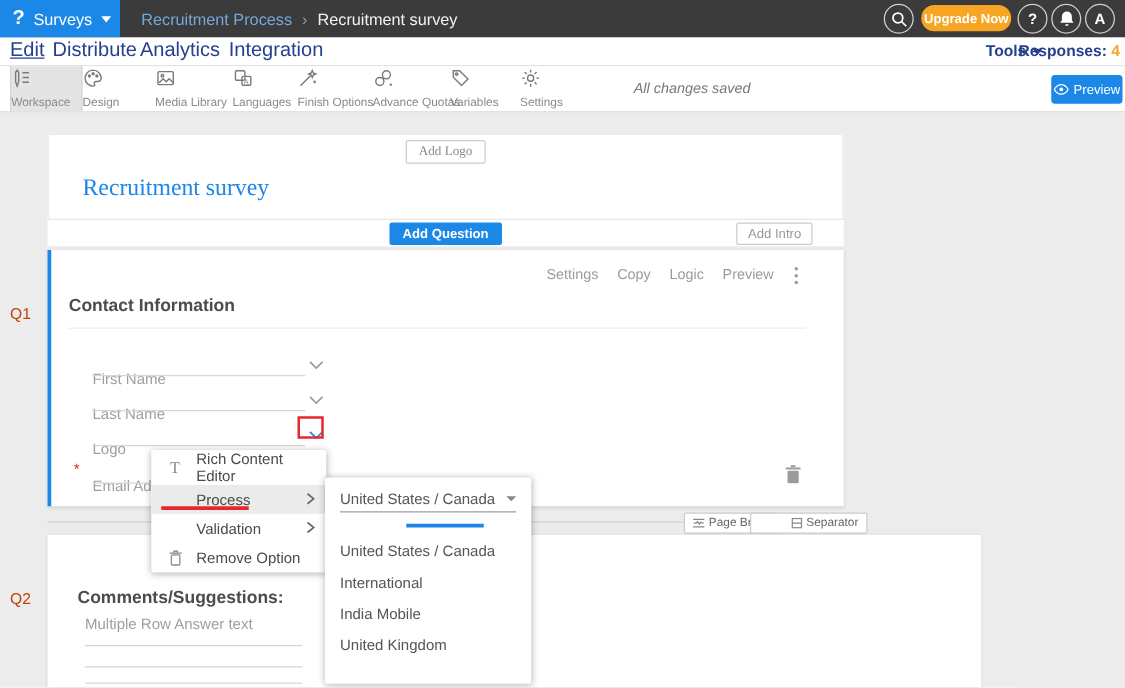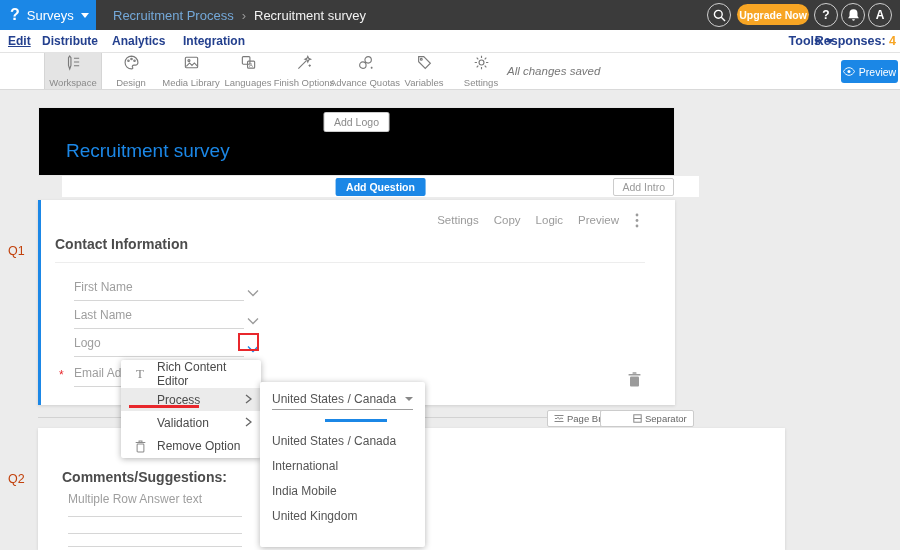--- a/index.html
+++ b/index.html
@@ -18,68 +18,68 @@
   #crumb .sep{color:#9a9a9a;}
   #crumb .cur{color:#f2f2f2;}
   .hdr-circle{position:absolute;top:3px;width:24px;height:24px;border:1px solid #cfcfcf;border-radius:50%;
               box-sizing:border-box;display:flex;align-items:center;justify-content:center;color:#fff;
               font-size:12px;font-weight:bold;cursor:pointer;}
   #upgrade-btn{position:absolute;left:737px;top:4px;width:72px;height:21px;background:#f7a524;border-radius:11px;
                color:#fff;font-size:10.5px;font-weight:bold;display:flex;align-items:center;justify-content:center;cursor:pointer;}
 
   
   #tabs{position:absolute;left:0;top:30px;width:900px;height:23px;background:#fff;border-bottom:1px solid #e3e3e3;box-sizing:border-box;}
-  .tab{position:absolute;top:0;height:22px;line-height:22px;font-size:12px;font-weight:bold;color:#24408e;cursor:pointer;}
+  .tab{position:absolute;top:0;height:22px;line-height:22px;font-size:16px;font-weight:normal;color:#24408e;cursor:pointer;}
   .tab.active{text-decoration:underline;}
   #tools-link{position:absolute;right:66px;top:0;height:22px;display:flex;align-items:center;gap:5px;
               font-size:12.5px;font-weight:bold;color:#24408e;cursor:pointer;}
   .caret-n{width:0;height:0;border-left:4px solid transparent;border-right:4px solid transparent;border-top:5px solid #24408e;}
   #responses{position:absolute;right:4px;top:0;height:22px;line-height:22px;font-size:12.5px;font-weight:bold;color:#24408e;}
   #responses .cnt{color:#f7a524;}
 
   
   #toolbar{position:absolute;left:0;top:53px;width:900px;height:37px;background:#fff;border-bottom:1px solid #d9d9d9;box-sizing:border-box;}
-  .tb-item{position:absolute;top:0;height:36px;display:flex;flex-direction:column;align-items:center;
-           justify-content:center;gap:6px;cursor:pointer;margin-left:36px;}
+  .tb-item{position:absolute;top:0;height:36px;display:flex;flex-direction:column;
+           justify-content:center;gap:6px;cursor:pointer;}
   .tb-item.active{background:#e4e4e4;border-left:1px solid #d5d5d5;border-right:1px solid #d5d5d5;box-sizing:border-box;}
   .tb-item svg{display:block;}
   .tb-lbl{font-size:9.5px;color:#8a8a8a;white-space:nowrap;}
   #saved-status{position:absolute;left:507px;top:0;height:36px;display:flex;align-items:center;
                 font-style:italic;font-size:11.5px;color:#777;}
   #url-box{position:absolute;left:600px;top:7px;width:225px;height:23px;background:#f1f1f1;border:1px solid #cfcfcf;
            border-radius:2px;box-sizing:border-box;display:flex;align-items:center;cursor:text;}
   #url-text{flex:1;padding-left:8px;font-size:11px;color:#555;white-space:nowrap;overflow:hidden;}
   #url-edit{padding:0 6px;cursor:pointer;display:flex;align-items:center;}
   #preview-btn{position:absolute;left:841px;top:7px;width:57px;height:23px;background:#1b87e6;border-radius:3px;
                display:flex;align-items:center;justify-content:center;gap:4px;color:#fff;font-size:10.5px;cursor:pointer;}
 
   
   #main{position:absolute;left:0;top:90px;width:900px;height:460px;}
   .q-label{position:absolute;left:8px;font-size:12.5px;color:#c2410c;}
   #canvas{position:absolute;left:38px;top:17px;width:637px;height:443px;}
-  #survey-head{position:absolute;left:0;top:0;width:637px;height:69px;background:#000000;
-               border:1px solid #e7e7e7;box-sizing:border-box;}
+  #survey-head{position:absolute;left:0;top:0;width:637px;height:69px;background:#ffffff;
+               border:1px solid #e7e7e7;box-sizing:border-box;font-family:Liberation Serif, serif;}
   #add-logo-btn{position:absolute;left:50%;transform:translateX(-50%);top:4px;background:#fff;border:1px solid #ccc;
                 border-radius:2px;font-size:10.5px;color:#8a8a8a;padding:3px 10px;cursor:pointer;white-space:nowrap;}
   #survey-title{position:absolute;left:27px;top:32px;font-size:19px;color:#1b87e6;cursor:text;}
-  #action-strip{position:absolute;left:0;top:69px;width:637px;height:21px;background:#fff;margin-left:24px;}
+  #action-strip{position:absolute;left:0;top:69px;width:637px;height:21px;background:#fff;}
   #add-question-btn{position:absolute;left:50%;transform:translateX(-50%);top:2px;background:#1b87e6;border-radius:2px;
                     font-size:10.5px;font-weight:bold;color:#fff;padding:3px 11px;cursor:pointer;white-space:nowrap;}
   #add-intro-btn{position:absolute;right:25px;top:2px;background:#fff;border:1px solid #ccc;border-radius:2px;
                  font-size:10.5px;color:#999;padding:2px 8px;cursor:pointer;white-space:nowrap;}
 
   
   #q1-card{position:absolute;left:0;top:93px;width:637px;height:205px;background:#fff;
            border-left:3px solid #1b87e6;box-sizing:border-box;box-shadow:0 1px 3px rgba(0,0,0,.12);}
   #q1-actions{position:absolute;right:56px;top:14px;display:flex;gap:15px;font-size:11.5px;color:#9b9b9b;}
   #q1-actions span{cursor:pointer;}
   #q1-dots{position:absolute;right:36px;top:13px;cursor:pointer;}
   #q1-title{position:absolute;left:14px;top:36px;font-size:14px;font-weight:bold;color:#4c4c4c;}
   #q1-title-line{position:absolute;left:14px;right:30px;top:62px;border-bottom:1px solid #ededed;}
-  .fld-label{position:absolute;left:33px;font-size:12px;color:#9e9e9e;}
+  .fld-label{position:absolute;left:33px;font-size:12px;color:#9e9e9e;margin-top:16px;}
   .fld-line{position:absolute;left:33px;width:170px;border-bottom:1px solid #d6d6d6;}
   .fld-chev{position:absolute;left:206px;cursor:pointer;}
   #req-star{position:absolute;left:18px;top:168px;color:#e8272c;font-size:12px;}
   #red-box{position:absolute;left:197px;top:133px;width:21px;height:18px;border:2px solid #e8272c;box-sizing:border-box;}
   #q1-trash{position:absolute;right:34px;top:172px;cursor:pointer;}
 
   
   #page-divider{position:absolute;left:0;top:310px;width:637px;border-top:1px solid #d2d2d2;}
   .pg-btn{position:absolute;top:303px;height:15px;background:#fff;border:1px solid #ccc;border-radius:2px;
           display:flex;align-items:center;gap:3px;padding:0 6px;font-size:9.5px;color:#666;cursor:pointer;white-space:nowrap;}

